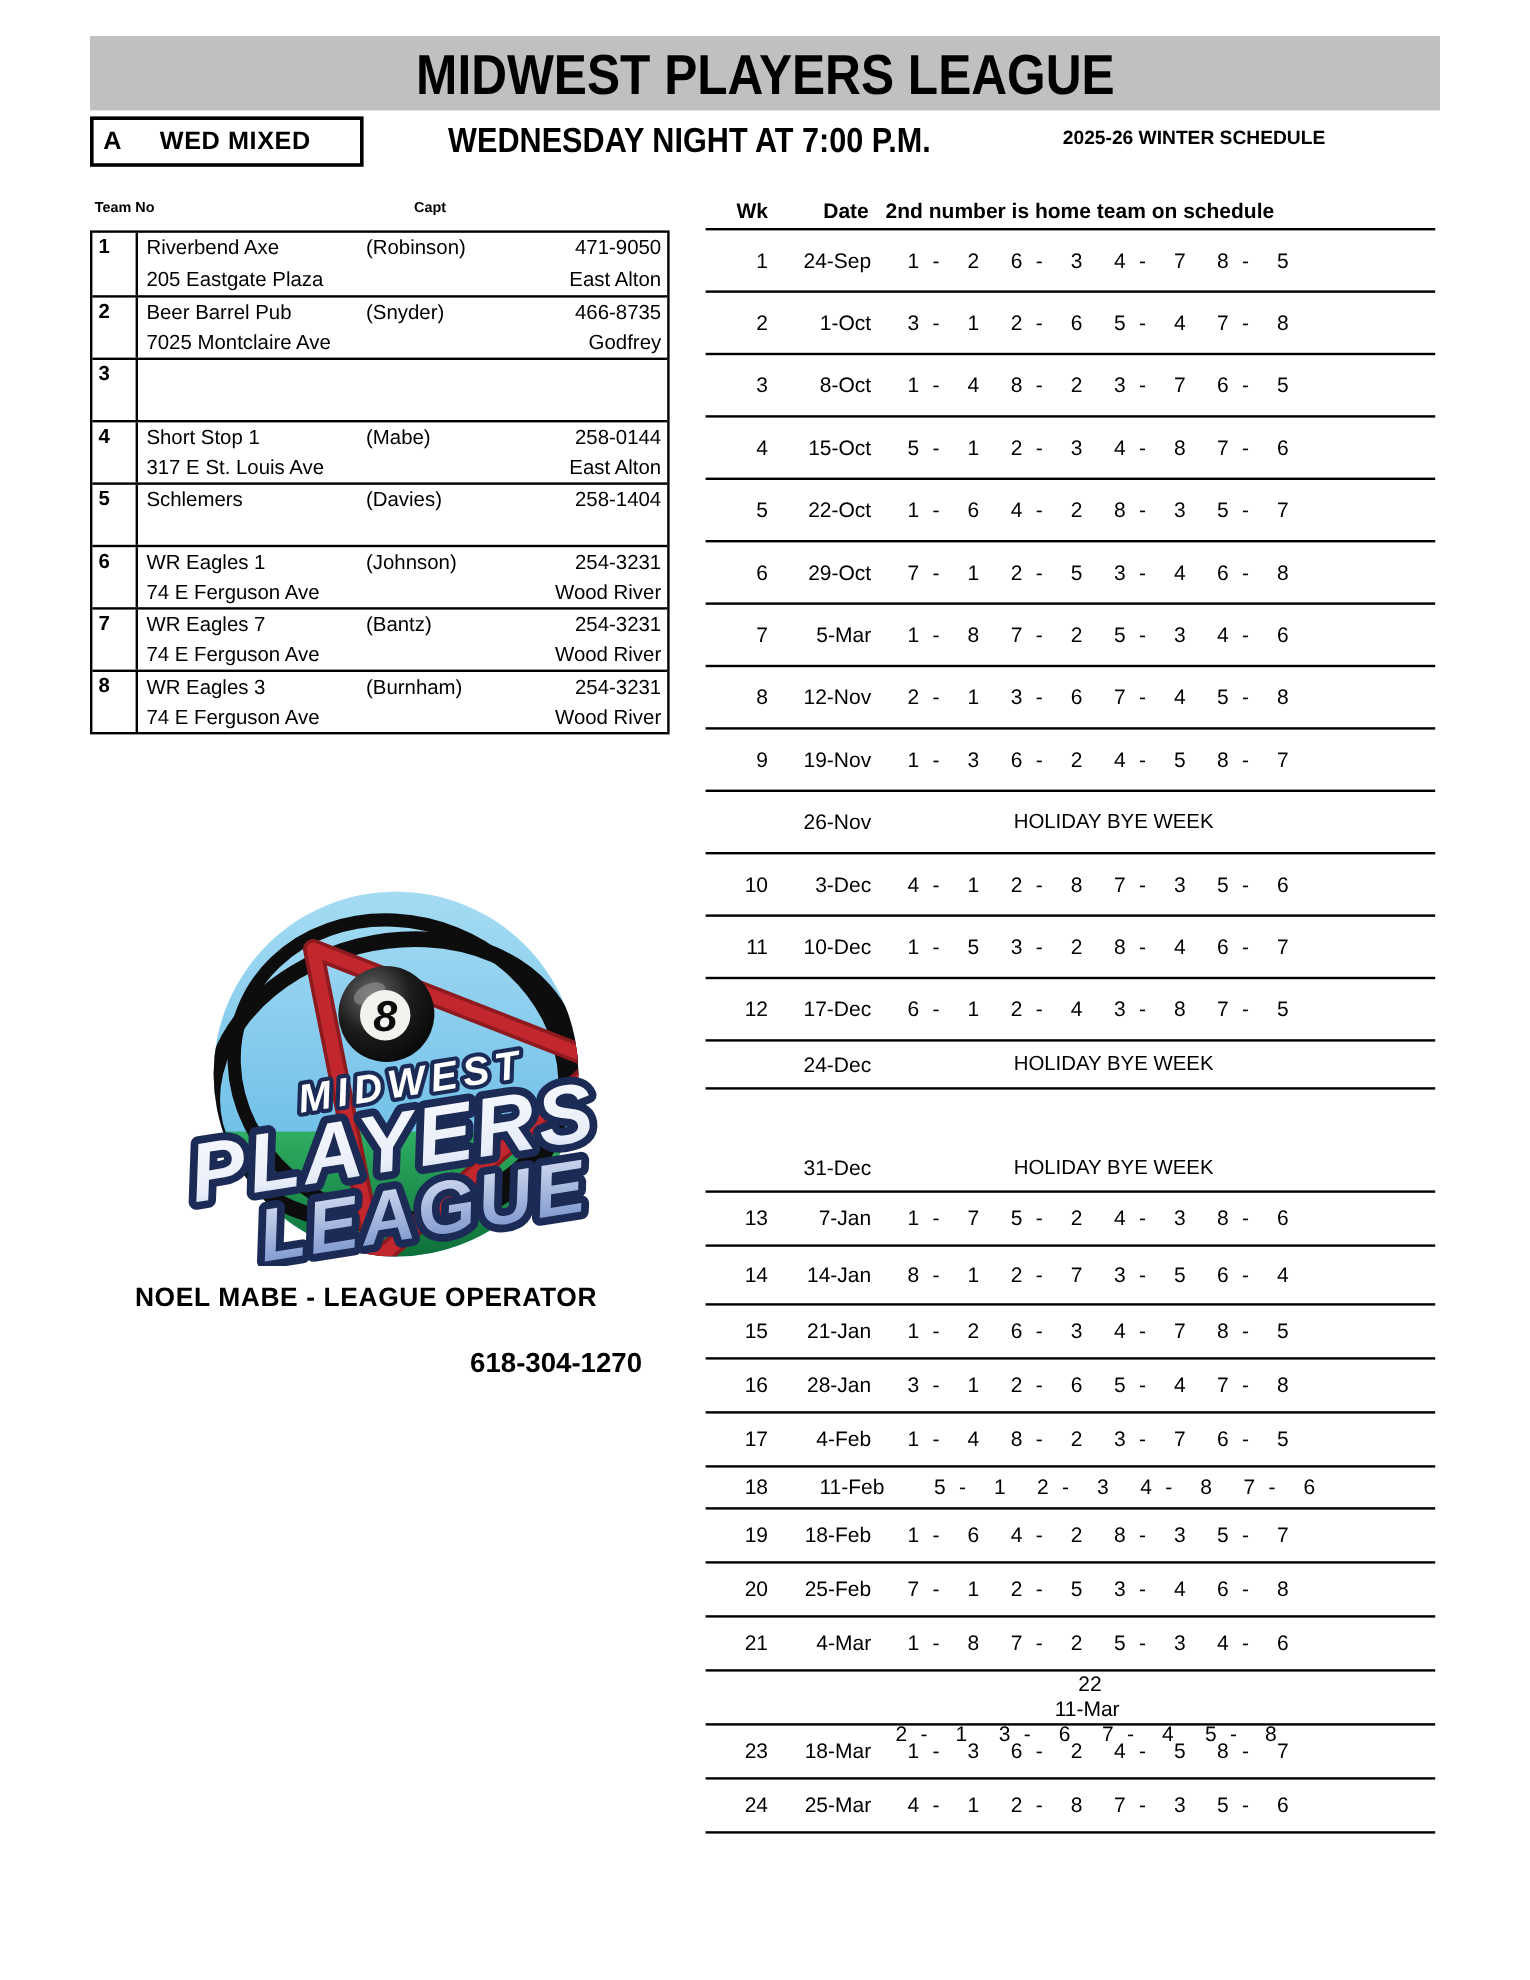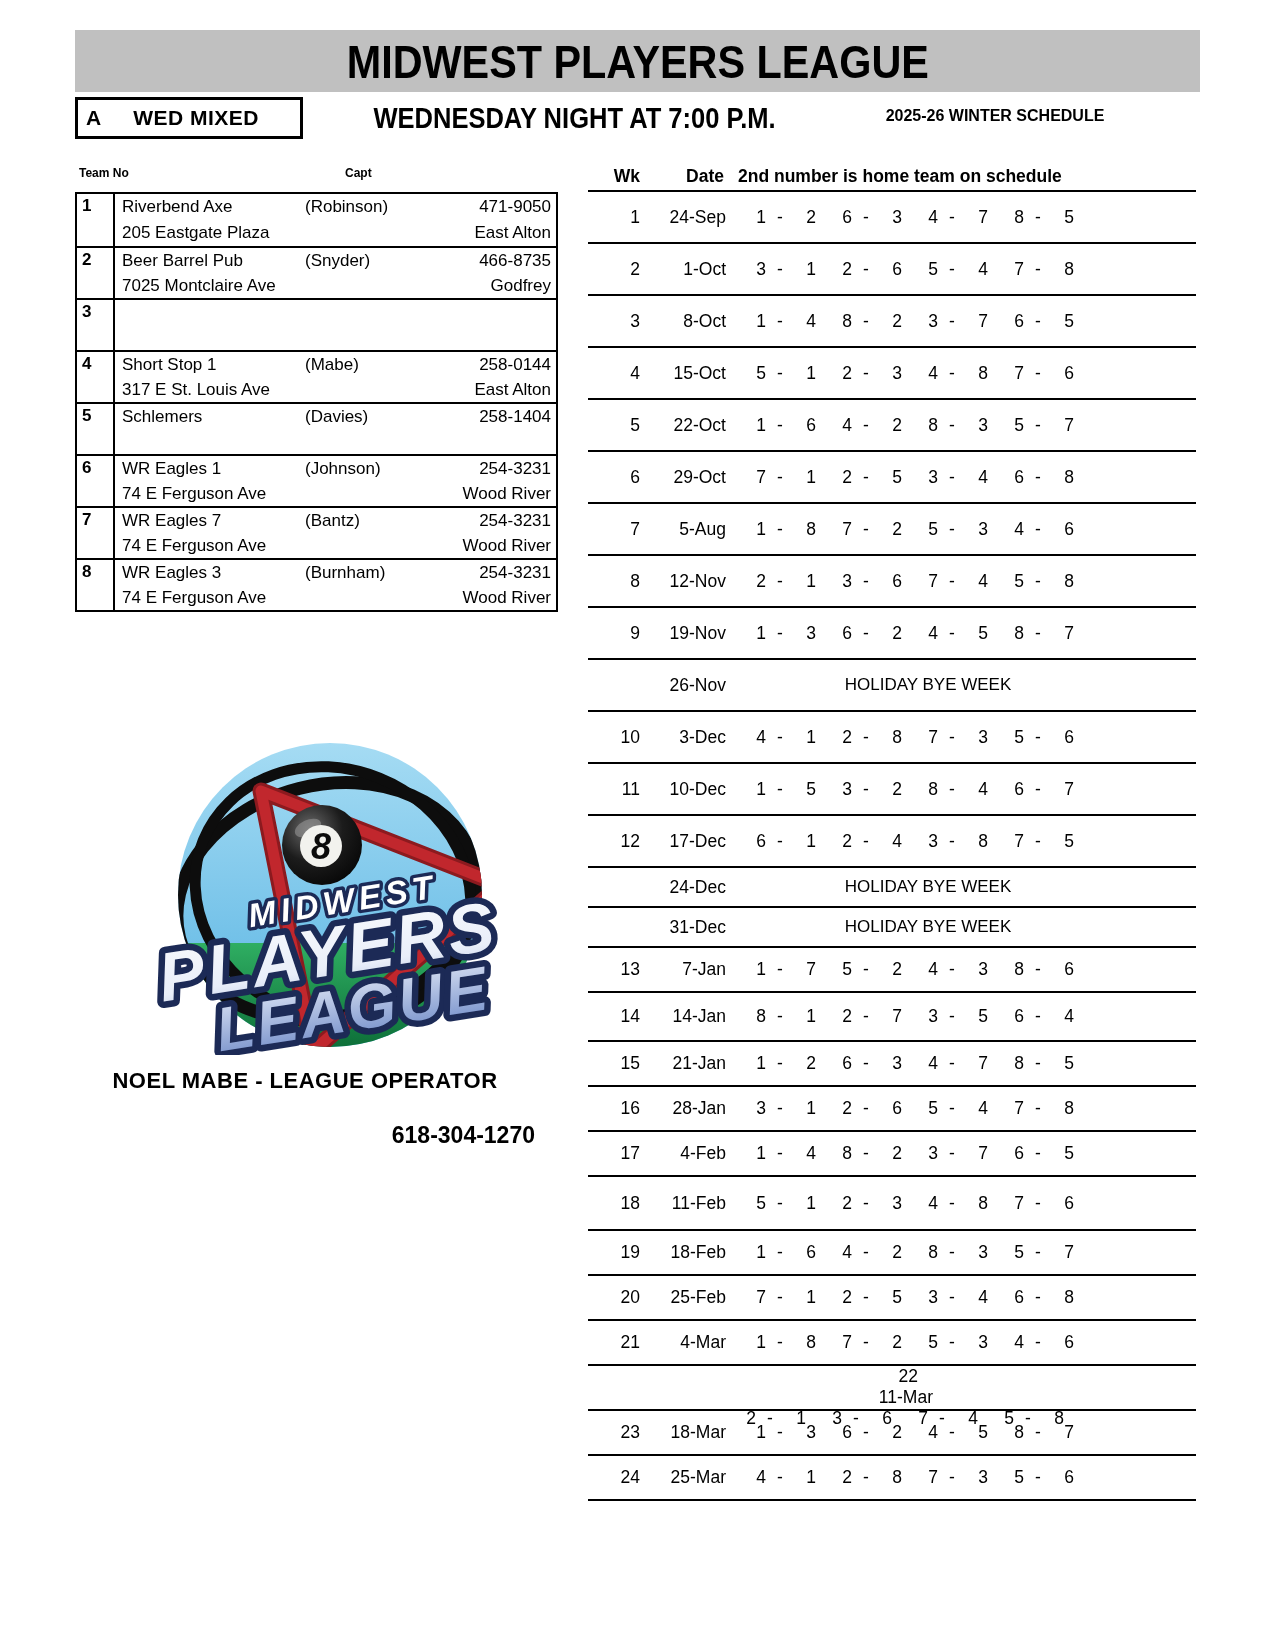--- a/index.html
+++ b/index.html
@@ -376,21 +376,21 @@
           </span>
           <span class="match">
             <span class="m-home">6</span>
             <span class="m-dash">-</span>
             <span class="m-away">8</span>
           </span>
         </div>
       </div>
       <div class="sch-row" style="height: 52px;">
         <span class="c-wk">7</span>
-        <span class="c-date">5-Aug</span>
+        <span class="c-date">5-Mar</span>
         <div class="c-matches">
           <span class="match">
             <span class="m-home">1</span>
             <span class="m-dash">-</span>
             <span class="m-away">8</span>
           </span>
           <span class="match">
             <span class="m-home">7</span>
             <span class="m-dash">-</span>
             <span class="m-away">2</span>
@@ -540,21 +540,21 @@
             <span class="m-dash">-</span>
             <span class="m-away">5</span>
           </span>
         </div>
       </div>
       <div class="sch-row" style="height: 40px;">
         <span class="c-wk"></span>
         <span class="c-date">24-Dec</span>
         <span class="c-holiday">HOLIDAY BYE WEEK</span>
       </div>
-      <div class="sch-row" style="height: 40px;">
+      <div class="sch-row" style="height: 40px; margin-top: 46px;">
         <span class="c-wk"></span>
         <span class="c-date">31-Dec</span>
         <span class="c-holiday">HOLIDAY BYE WEEK</span>
       </div>
       <div class="sch-row" style="height: 45px;">
         <span class="c-wk">13</span>
         <span class="c-date">7-Jan</span>
         <div class="c-matches">
           <span class="match">
             <span class="m-home">1</span>
@@ -675,21 +675,21 @@
             <span class="m-dash">-</span>
             <span class="m-away">7</span>
           </span>
           <span class="match">
             <span class="m-home">6</span>
             <span class="m-dash">-</span>
             <span class="m-away">5</span>
           </span>
         </div>
       </div>
-      <div class="sch-row" style="height: 54px;">
+      <div class="sch-row" style="height: 35px; gap: 11px;">
         <span class="c-wk">18</span>
         <span class="c-date">11-Feb</span>
         <div class="c-matches">
           <span class="match">
             <span class="m-home">5</span>
             <span class="m-dash">-</span>
             <span class="m-away">1</span>
           </span>
           <span class="match">
             <span class="m-home">2</span>

